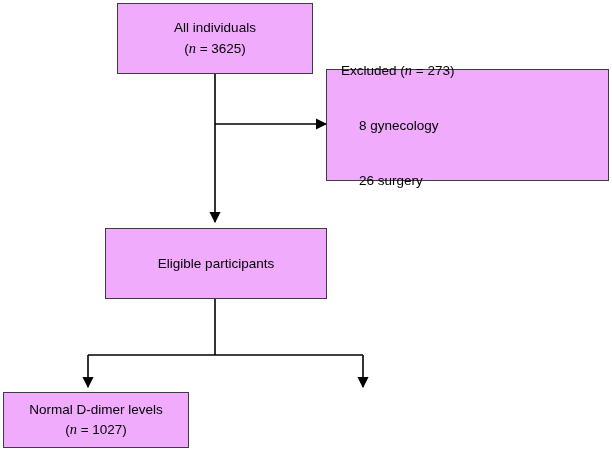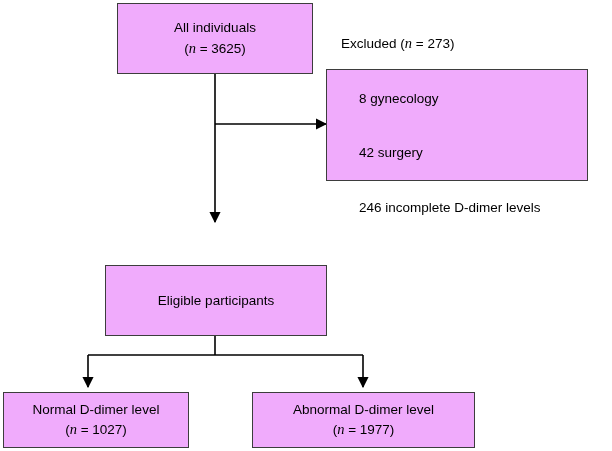--- a/index.html
+++ b/index.html
@@ -81,34 +81,29 @@
     <path d="M 88 355 L 88 387" stroke="#000000" stroke-width="1.6" fill="none" marker-end="url(#arrow)"></path>
 
     <path d="M 363 355 L 363 387" stroke="#000000" stroke-width="1.6" fill="none" marker-end="url(#arrow)"></path>
   </svg>
 
   <div class="box" style="left:117px; top:3px; width:196px; height:71px;">
     <div class="line1">All individuals</div>
     <div class="line2"><span>(</span><i>n</i><span> = 3625)</span></div>
   </div>
 
-  <div class="box left-align" style="left:326px; top:69px; width:262px; height:112px; gap:35px;">
+  <div class="box left-align" style="left:326px; top:69px; width:283px; height:112px; gap:35px;">
     <div class="excl-line"><span>Excluded (</span><i>n</i><span> = 273)</span></div>
     <div class="excl-line excl-indent">8 gynecology</div>
-    <div class="excl-line excl-indent">42 surgery</div>
-    <div class="excl-line excl-indent">246 incomplete D-dimer levels</div>
+    <div class="excl-line excl-indent">26 surgery</div>
   </div>
 
-  <div class="box" style="left:105px; top:228px; width:222px; height:71px;margin-top:37px;">
+  <div class="box" style="left:105px; top:228px; width:222px; height:71px;">
     <div class="line1">Eligible participants</div>
   </div>
 
   <div class="box" style="left:3px; top:392px; width:186px; height:56px;">
-    <div class="line1">Normal D-dimer level</div>
+    <div class="line1">Normal D-dimer levels</div>
     <div class="line2"><span>(</span><i>n</i><span> = 1027)</span></div>
   </div>
 
-  <div class="box" style="left:252px; top:392px; width:223px; height:56px;">
-    <div class="line1">Abnormal D-dimer level</div>
-    <div class="line2"><span>(</span><i>n</i><span> = 1977)</span></div>
-  </div>
 
 </div>
 
 </body></html>

